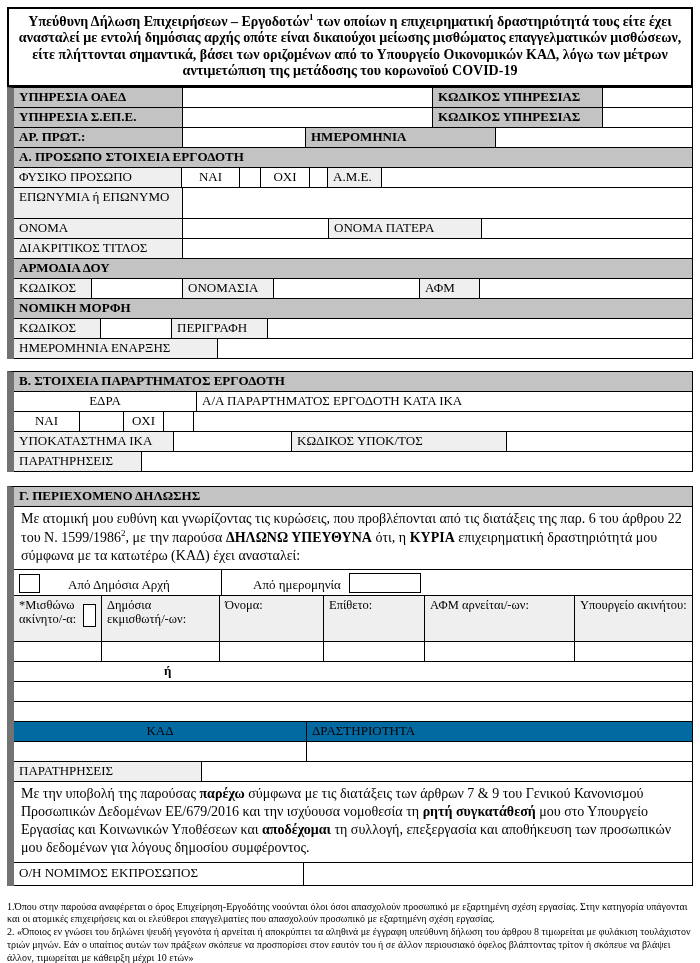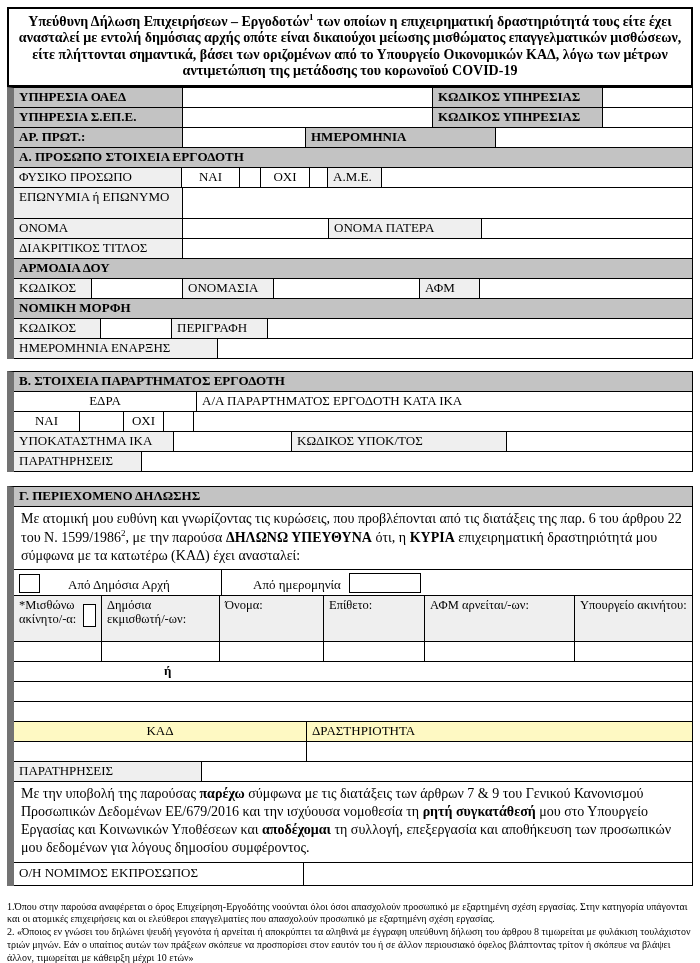--- a/index.html
+++ b/index.html
@@ -25,21 +25,21 @@
     border-right: 1px solid #000; border-bottom: 1px solid #000;
     font-size: 13px; line-height: 1.15;
     padding: 2px 5px; min-height: 20px;
     display: flex; align-items: center;
   }
   .grow { flex: 1 1 auto; }
   .c { justify-content: center; text-align: center; }
   .top { align-items: flex-start; }
   .dark  { background: #c3c3c3; font-weight: bold; }
   .light { background: #efefef; }
-  .kadbg { background: #fef9c3; }
+  .kadbg { background: #0369a1; }
   .sect { font-weight: bold; background: #c3c3c3; }
   .h30 { min-height: 31px; }
   .h26 { min-height: 26px; align-items: flex-end; }
   .hdr6 { min-height: 46px; font-size: 12.5px; background:#efefef; }
   .gap12 { height: 12px; }
   .gap14 { height: 14px; }
 
   .para { font-size: 14px; line-height: 1.3; padding: 3px 7px 4px 7px; display:block; }
   .ptext { font-size: 14px; }
 

